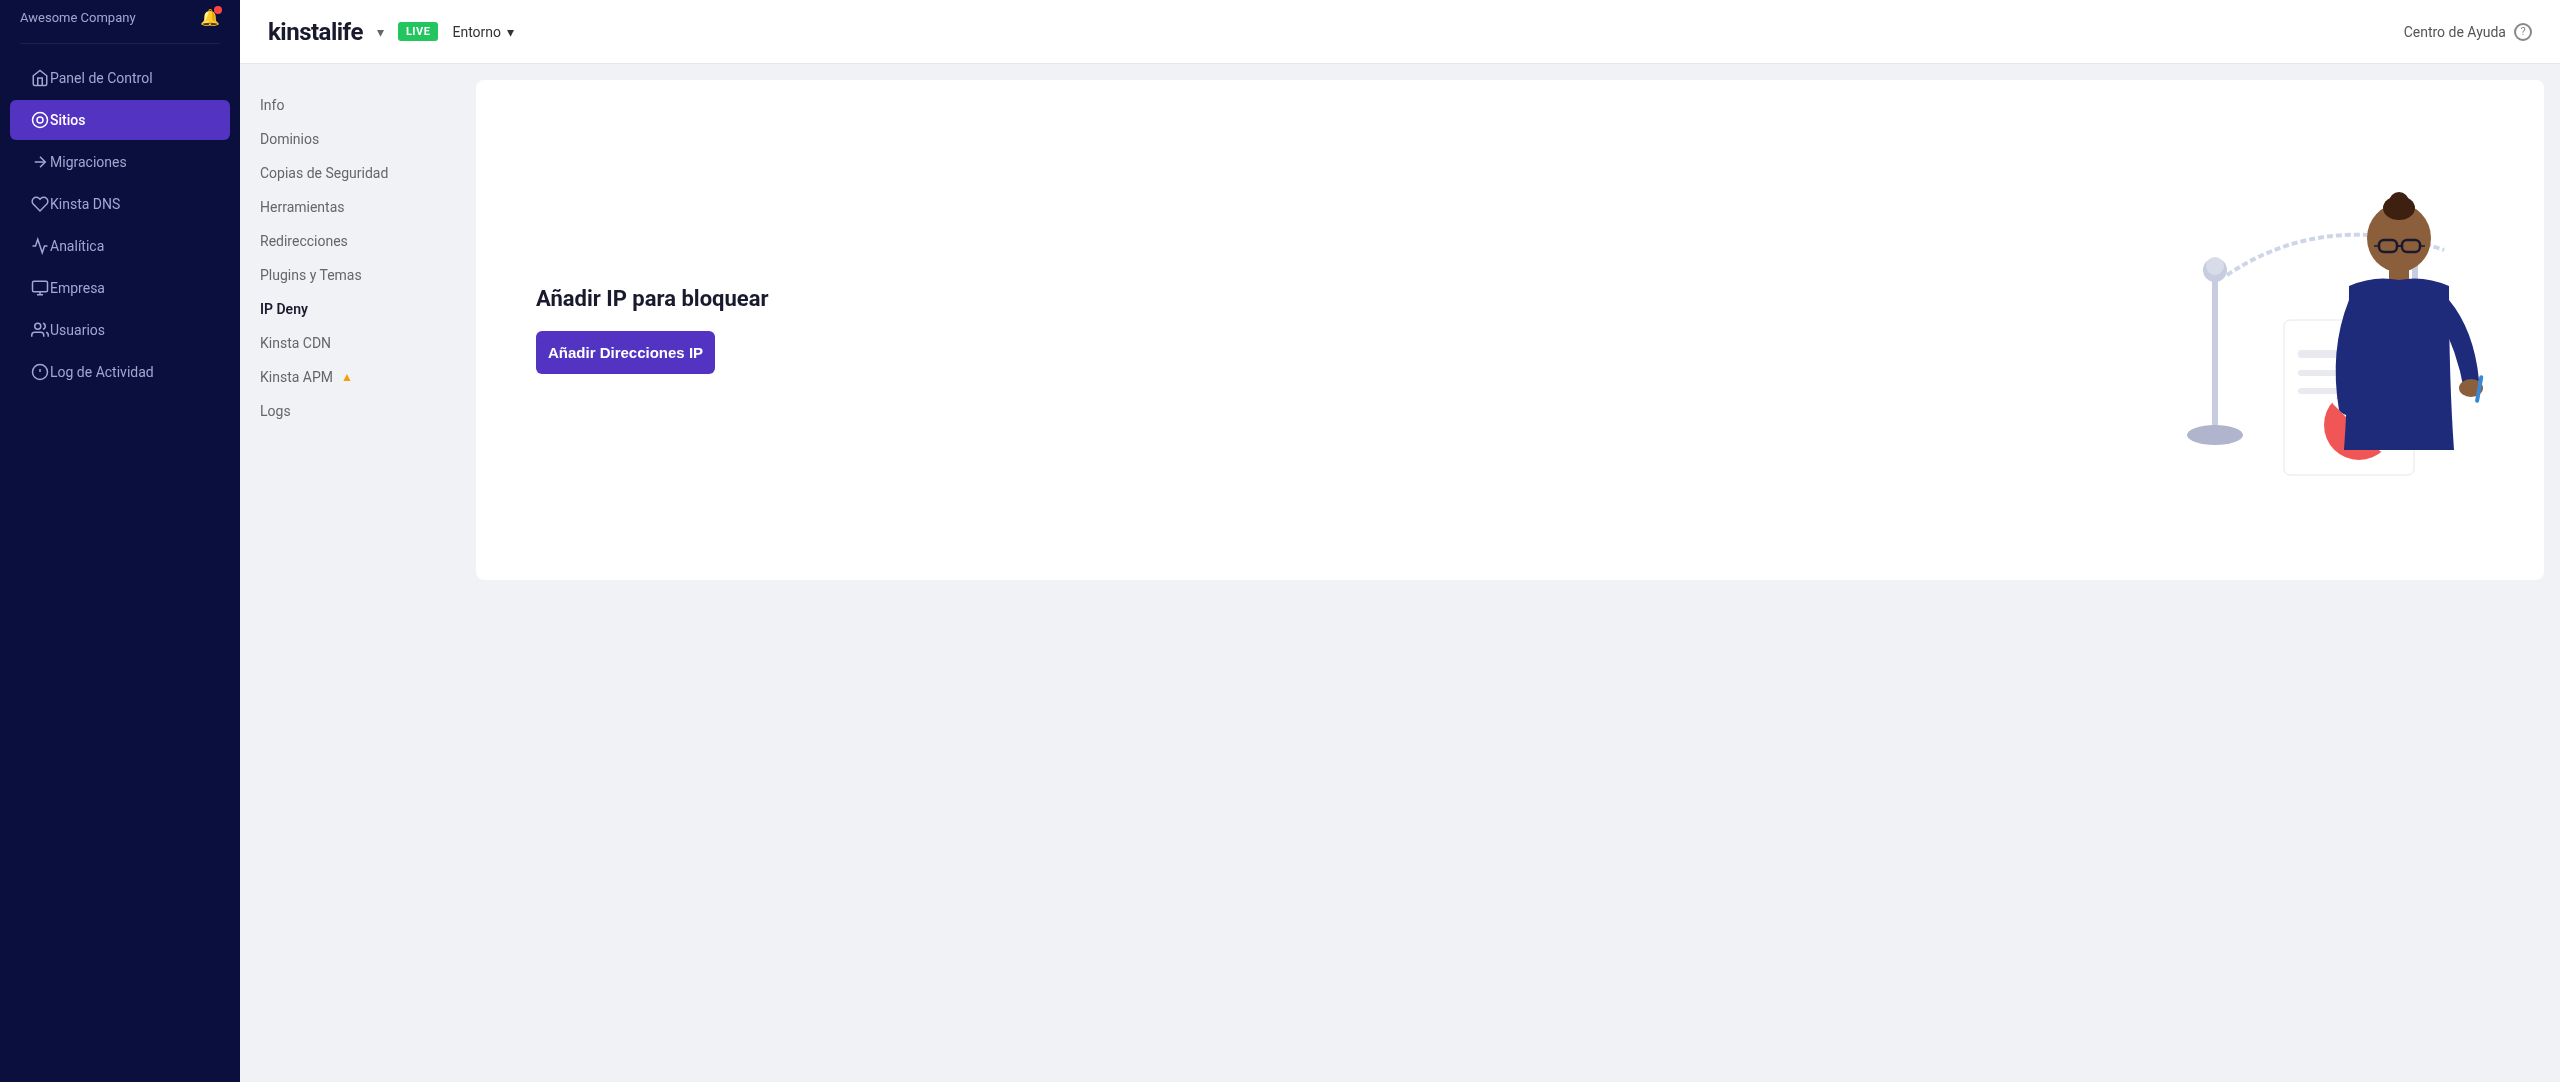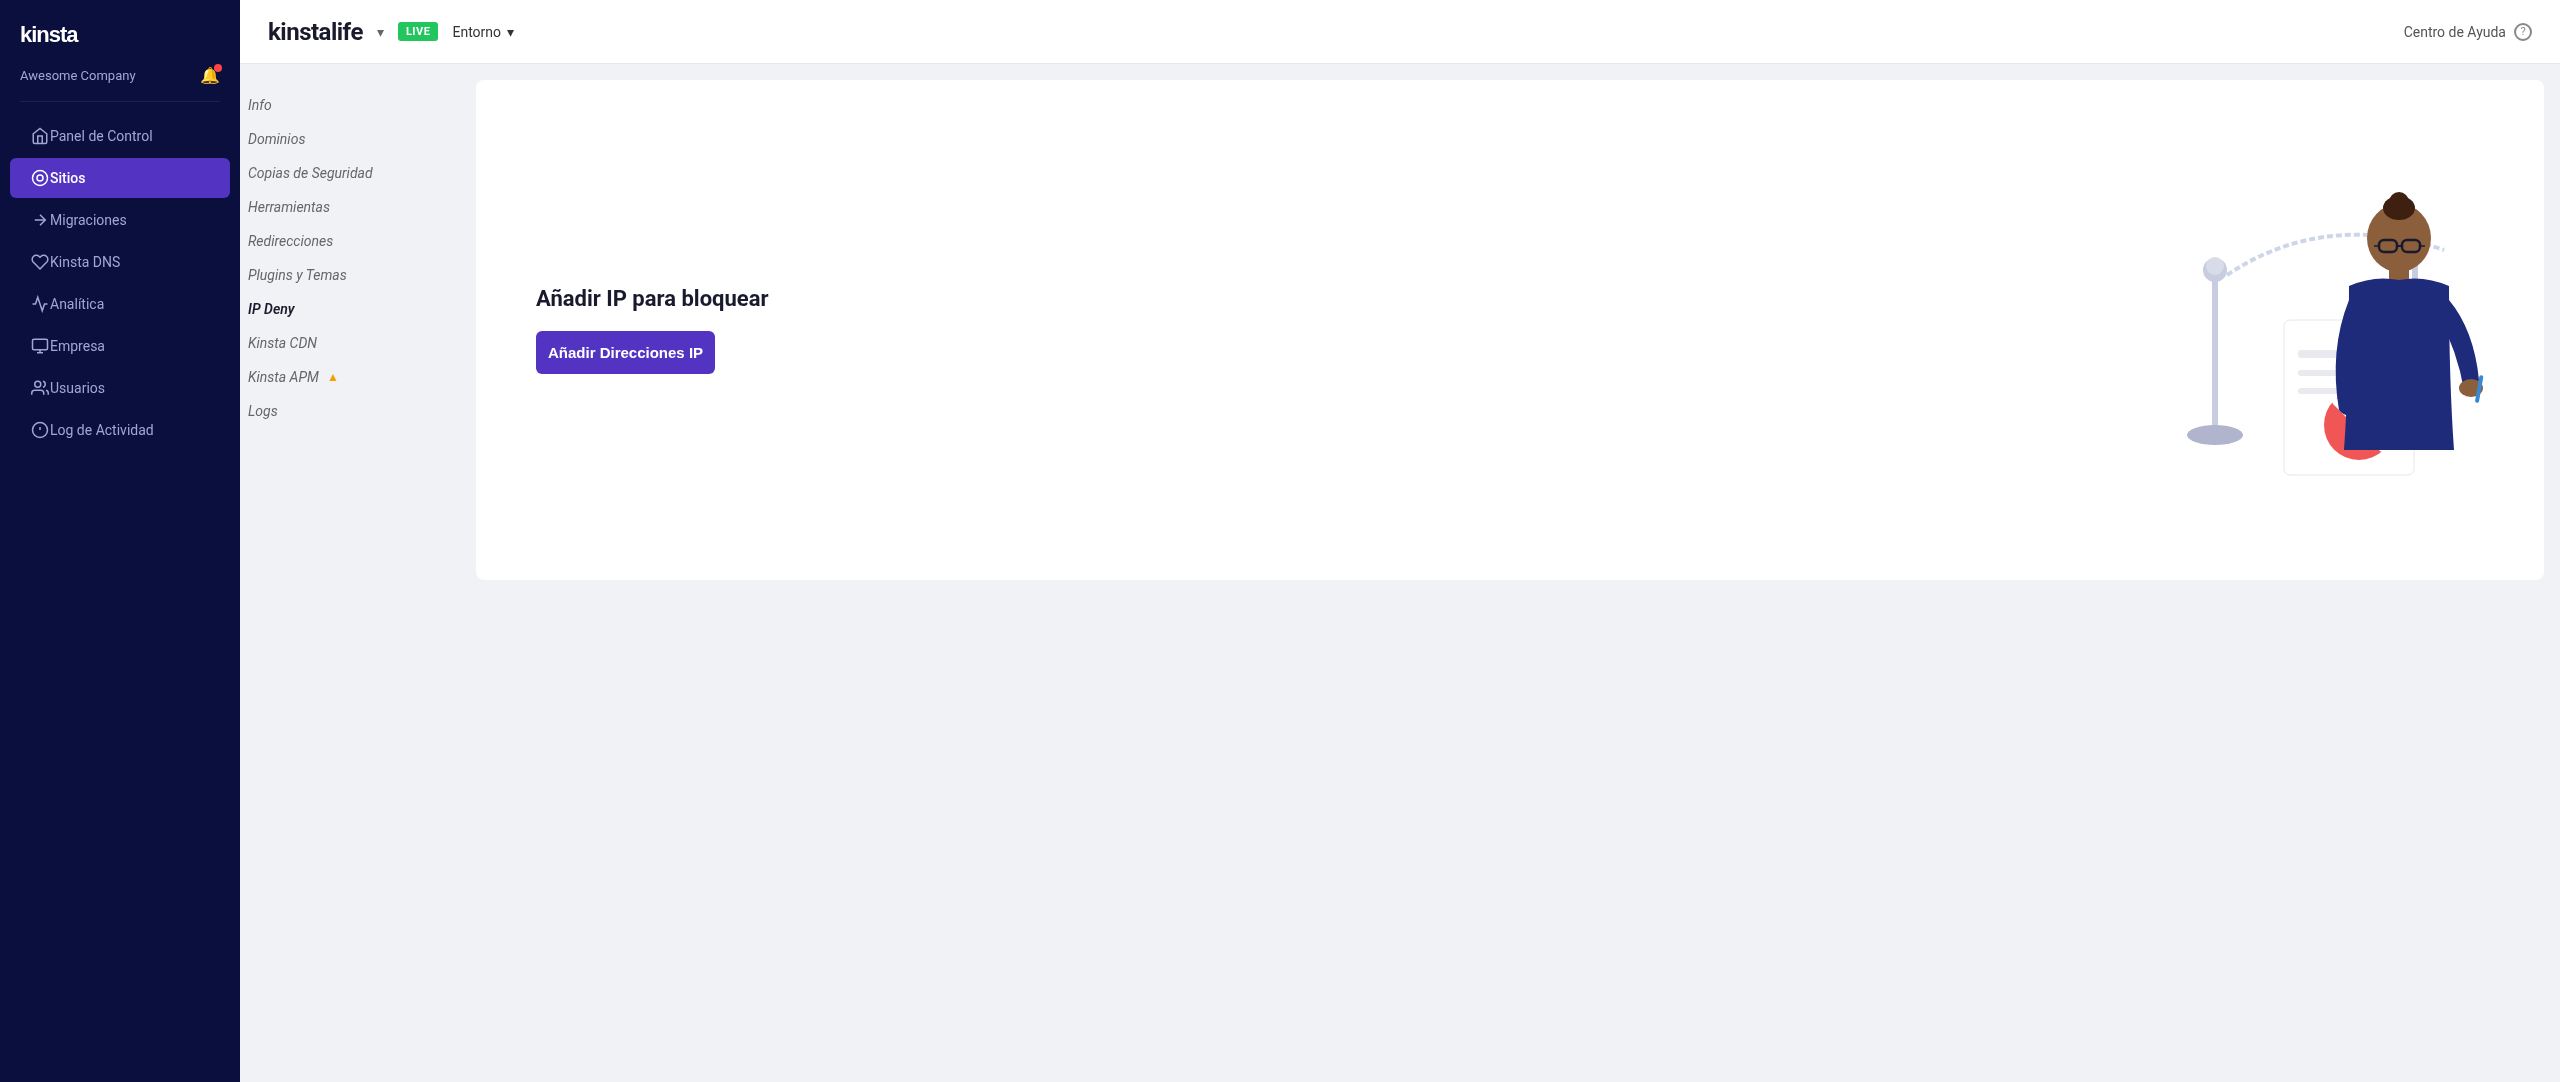--- a/index.html
+++ b/index.html
@@ -165,28 +165,27 @@
     }
 
     
     .sub-sidebar {
       width: 220px;
       min-width: 220px;
       background: #f0f2f5;
       padding: 24px 0;
     }
     .sub-nav-item {
-      padding: 9px 8px;
+      padding: 9px 20px;
       font-size: 14px;
       color: #666;
       cursor: pointer;
       display: flex;
       align-items: center;
       gap: 8px;
-      font-style: italic;
     }
     .sub-nav-item.active { color: #1a1a2e; font-weight: 600; }
 
     
     .panel {
       flex: 1;
       padding: 16px;
       overflow: auto;
     }
     .panel-card {
@@ -234,27 +233,20 @@
       top: 50%;
       transform: translateY(-50%);
       width: 340px;
       height: 380px;
     }
   </style>
 </head>
 <body>
 
 <div class="sidebar">
-  <div class="sidebar-logo">
-    <div class="kinsta-logo">
-      <svg width="80" height="28" viewBox="0 0 80 28" fill="none">
-        <text x="0" y="22" font-size="22" font-weight="800" fill="white" font-family="Arial, sans-serif" letter-spacing="-1">kinsta</text>
-      </svg>
-    </div>
-  </div>
   <div class="sidebar-company">
     <span class="company-name">Awesome Company</span>
     <div class="notification-bell">
       <span class="bell-icon">🔔</span>
       <span class="notif-dot"></span>
     </div>
   </div>
   <div class="sidebar-divider"></div>
   <nav class="sidebar-nav">
     <div class="nav-item">

